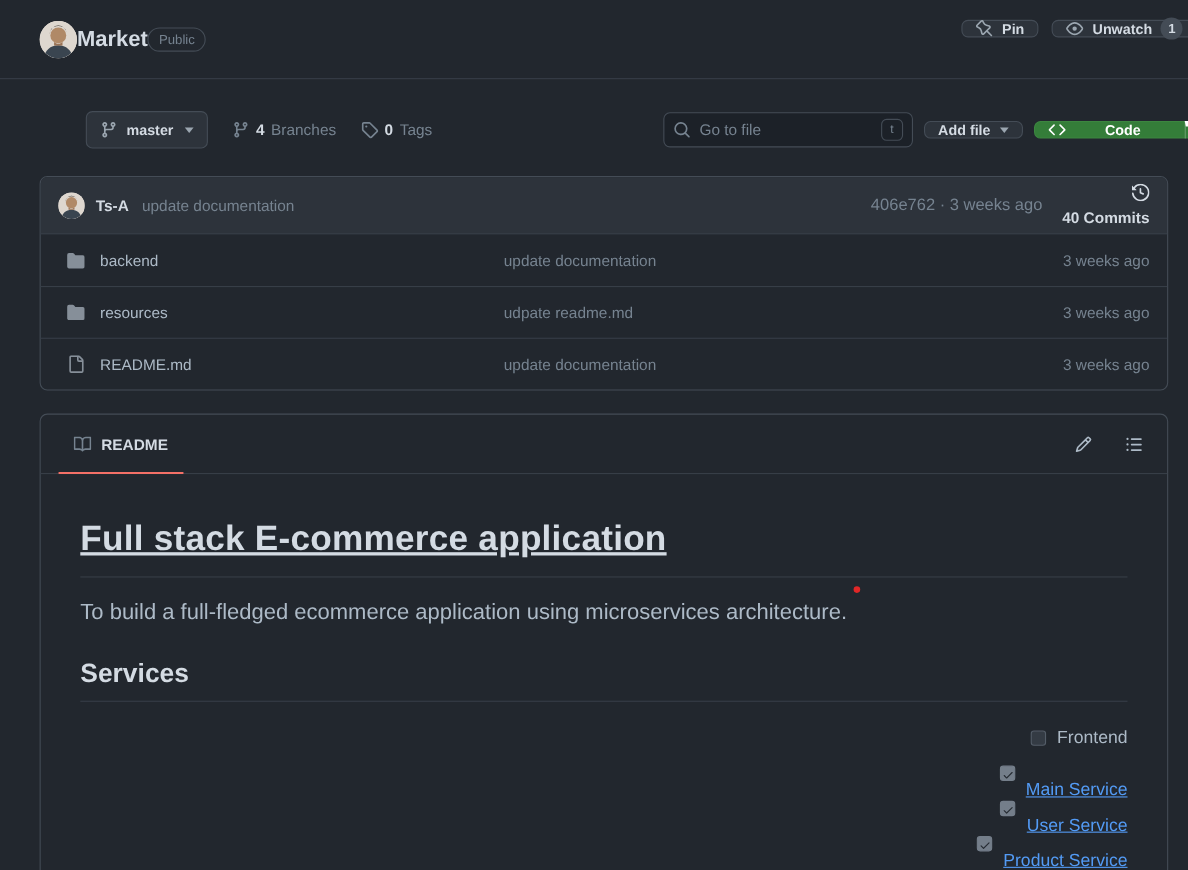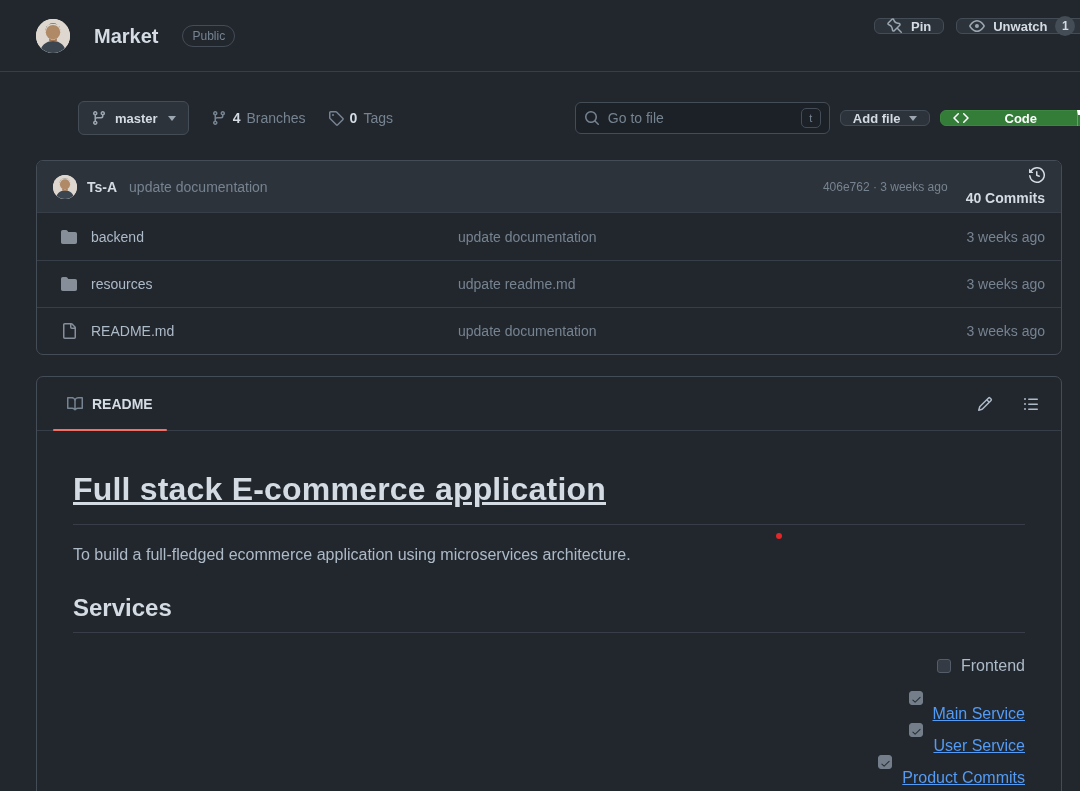--- a/index.html
+++ b/index.html
@@ -24,21 +24,21 @@
     background:var(--bg);
     font-family:"Liberation Sans","DejaVu Sans",sans-serif;
     position:relative;
     color:var(--text-body);
     font-size:14px;
   }
   .ico{display:inline-block;vertical-align:middle;flex:none;}
 
   
   .repo-header{position:absolute;left:0;top:0;width:1080px;height:72px;border-bottom:1px solid var(--divider);}
-  .repo-header-left{position:absolute;left:36px;top:19px;display:flex;align-items:center;gap:24px;}
+  .repo-header-left{position:absolute;left:36px;top:19px;display:flex;align-items:center;gap:0;}
   .avatar{width:34px;height:34px;border-radius:50%;overflow:hidden;flex:none;background:#e9e2da;}
   .repo-title{font-size:20px;font-weight:700;color:var(--text-strong);}
   .visibility-badge{
     font-size:12px;color:var(--muted);border:1px solid var(--card-border);
     border-radius:999px;padding:2px 9px;line-height:16px;font-weight:500;
   }
   .header-actions{position:absolute;top:18px;left:874px;display:flex;gap:12px;}
   .btn{
     display:inline-flex;align-items:center;gap:8px;height:16px;padding:0 12px;
     background:var(--btn-bg);border:1px solid var(--card-border);border-radius:6px;
@@ -55,21 +55,21 @@
   
   .toolbar{position:absolute;left:36px;top:101px;width:1026px;height:34px;margin-left:42px;}
   .toolbar-left{position:absolute;left:0;top:0;display:flex;align-items:center;gap:22px;height:34px;}
   .branch-btn{height:34px;gap:8px;}
   .branch-btn .caret{margin-left:2px;}
   .meta-link{display:inline-flex;align-items:center;gap:6px;color:var(--muted);cursor:pointer;}
   .meta-link .num{color:var(--text-strong);font-weight:700;}
   .meta-link .ico{color:var(--muted);}
   .toolbar-right{position:absolute;right:0;top:0;display:flex;align-items:center;gap:10px;height:34px;}
   .goto-file{
-    width:255px;height:32px;background:#1c2128;border:1px solid var(--card-border);
+    width:227px;height:32px;background:#1c2128;border:1px solid var(--card-border);
     border-radius:6px;display:flex;align-items:center;padding:0 8px;gap:8px;
   }
   .goto-file input{
     background:transparent;border:none;outline:none;color:var(--text-body);
     font-size:14px;flex:1;font-family:inherit;min-width:0;
   }
   .goto-file input::placeholder{color:var(--muted);}
   .key-hint{
     border:1px solid var(--card-border);border-radius:5px;color:var(--muted);
     font-size:11px;width:20px;height:20px;display:flex;align-items:center;justify-content:center;
@@ -86,21 +86,21 @@
     border:1px solid var(--card-border);border-radius:7px;overflow:hidden;background:var(--bg);
   }
   .commit-bar{
     height:52px;background:var(--bar-bg);display:flex;align-items:center;
     padding:0 16px;gap:10px;border-bottom:1px solid var(--divider);
   }
   .commit-avatar{width:24px;height:24px;}
   .commit-author{font-weight:700;color:var(--text-strong);cursor:pointer;}
   .commit-msg{color:var(--muted);cursor:pointer;margin-left:2px;}
   .commit-bar .spacer{flex:1;}
-  .commit-sha{color:var(--muted);font-size:12px;cursor:pointer;}
+  .commit-sha{color:var(--muted);font-size:15px;cursor:pointer;}
   .commit-count{display:flex;align-items:flex-end;gap:7px;color:var(--text-strong);font-weight:700;cursor:pointer;margin-left:8px;flex-direction:column;}
   .commit-count .ico{color:var(--text-strong);}
   .file-row{
     display:grid;grid-template-columns:405px 1fr 120px;align-items:center;
     height:47px;padding:0 16px;cursor:pointer;
   }
   .file-row + .file-row{border-top:1px solid var(--divider);}
   .file-name-cell{display:flex;align-items:center;gap:14px;padding-left:8px;}
   .file-name-cell .ico{color:#868f99;}
   .file-name{color:var(--text-body);}
@@ -121,21 +121,21 @@
   .readme-tab::after{
     content:"";position:absolute;left:0;right:0;bottom:-1px;height:2px;background:var(--orange);border-radius:2px;
   }
   .readme-header-actions{position:absolute;right:22px;top:0;height:54px;display:flex;align-items:center;gap:30px;}
   .icon-btn{background:none;border:none;color:var(--text-body);cursor:pointer;display:flex;align-items:center;padding:0;}
   .readme-body{padding:40px 36px 0 36px;}
   .readme-title{
     font-size:32px;font-weight:700;color:var(--text-strong);
     padding-bottom:16px;border-bottom:1px solid var(--divider);letter-spacing:0.2px;text-decoration:underline;
   }
-  .readme-intro{font-size:16px;margin-top:21px;color:var(--text-body);}
+  .readme-intro{font-size:20px;margin-top:21px;color:var(--text-body);}
   .services-heading{
     font-size:24px;font-weight:700;color:var(--text-strong);margin-top:30px;
     padding-bottom:10px;border-bottom:1px solid var(--divider);
   }
   .task-list{list-style:none;margin-top:17px;padding-left:12px;}
   .task-item{display:flex;align-items:center;gap:10px;height:32px;font-size:16px;justify-content:flex-end;}
   .checkbox{
     width:14px;height:14px;border-radius:3px;flex:none;position:relative;
   }
   .checkbox.unchecked{background:#343b44;border:1px solid #545d68;}
@@ -372,19 +372,19 @@
             </svg>
         </span>
         <a class="task-link">User Service</a>
       </li>
       <li class="task-item">
         <span class="checkbox checked">
           <svg width="11" height="11" viewBox="0 0 16 16" fill="currentColor">
               <use href="#i-check"></use>
             </svg>
         </span>
-        <a class="task-link">Product Commits</a>
+        <a class="task-link">Product Service</a>
       </li>
     </ul>
   </div>
 </div>
 
 <div class="red-dot"></div>
 
 </body></html>

